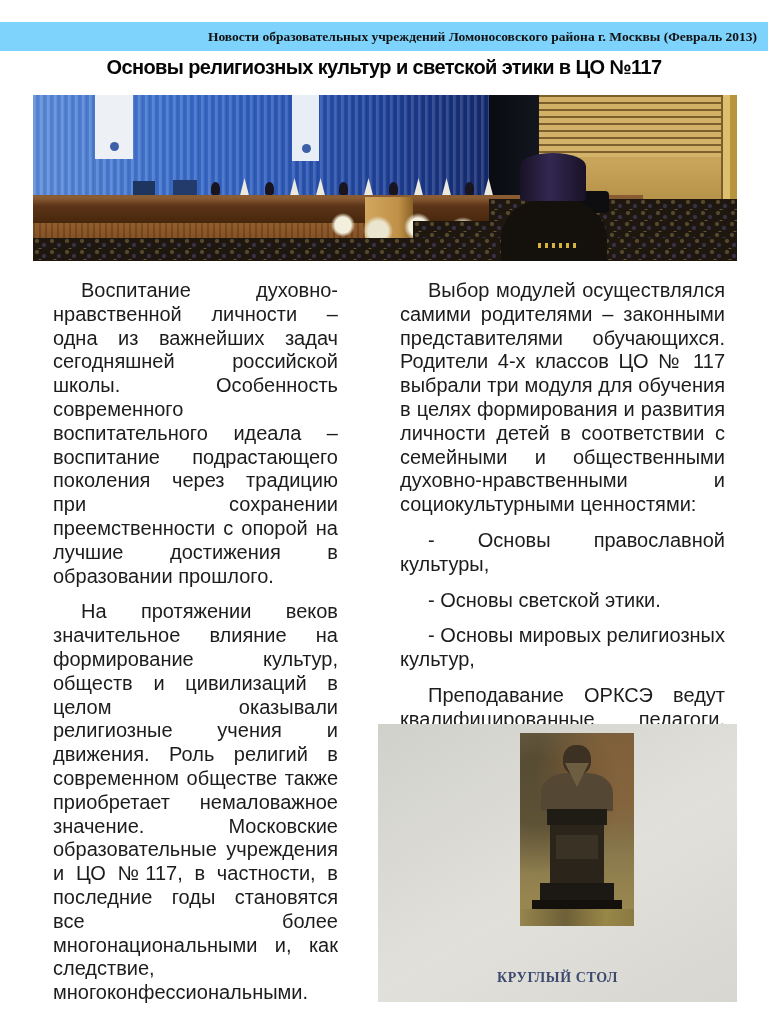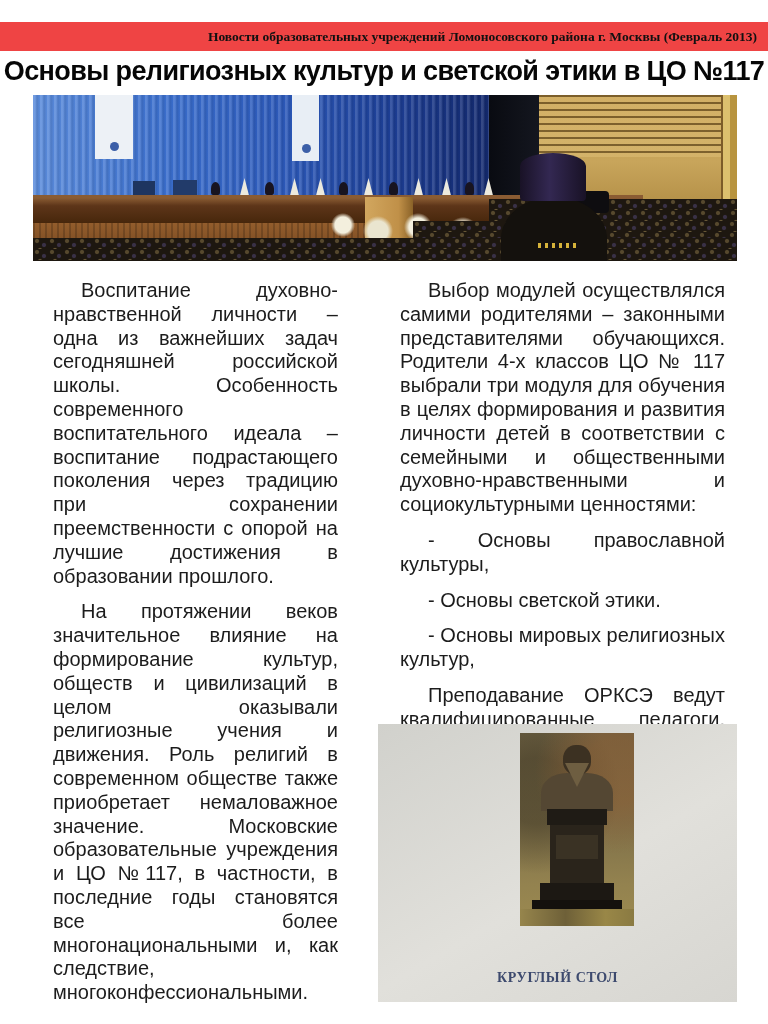--- a/index.html
+++ b/index.html
@@ -1,27 +1,27 @@
 <!DOCTYPE html>
 <html><head>
 <meta charset="utf-8">
 <style>
   html,body{margin:0;padding:0;background:#ffffff;}
   .page{position:relative;width:768px;height:1024px;background:#ffffff;overflow:hidden;
         font-family:"Liberation Sans",sans-serif;}
 
   
   .banner-bar{position:absolute;left:0;top:22px;width:768px;height:29px;
-              background:#ef4444;}
+              background:#7dd3fc;}
   .banner-bar span{position:absolute;right:11px;top:0;line-height:29px;
               font-family:"Liberation Serif",serif;font-weight:bold;font-size:13.5px;color:#111;}
 
   
   .page-title{position:absolute;left:0;top:56px;width:768px;margin:0;text-align:center;
-              font-weight:bold;font-size:27px;letter-spacing:-0.6px;color:#060606;}
+              font-weight:bold;font-size:20px;letter-spacing:-0.6px;color:#060606;}
 
   
   .photo1{position:absolute;left:33px;top:95px;width:704px;height:166px;overflow:hidden;
           background:#1d2738;}
   .photo1 *{position:absolute;}
   .ph-curtain{left:0;top:0;width:456px;height:108px;
       background:
         repeating-linear-gradient(90deg,rgba(255,255,255,.14) 0 2px,rgba(0,0,0,.10) 4px,rgba(255,255,255,0) 7px),
         linear-gradient(90deg,#5b8cdc 0%,#3a6ecd 30%,#2c59ba 55%,#1d3f97 78%,#13296e 100%);}
   .ph-darkband{left:456px;top:0;width:50px;height:108px;

